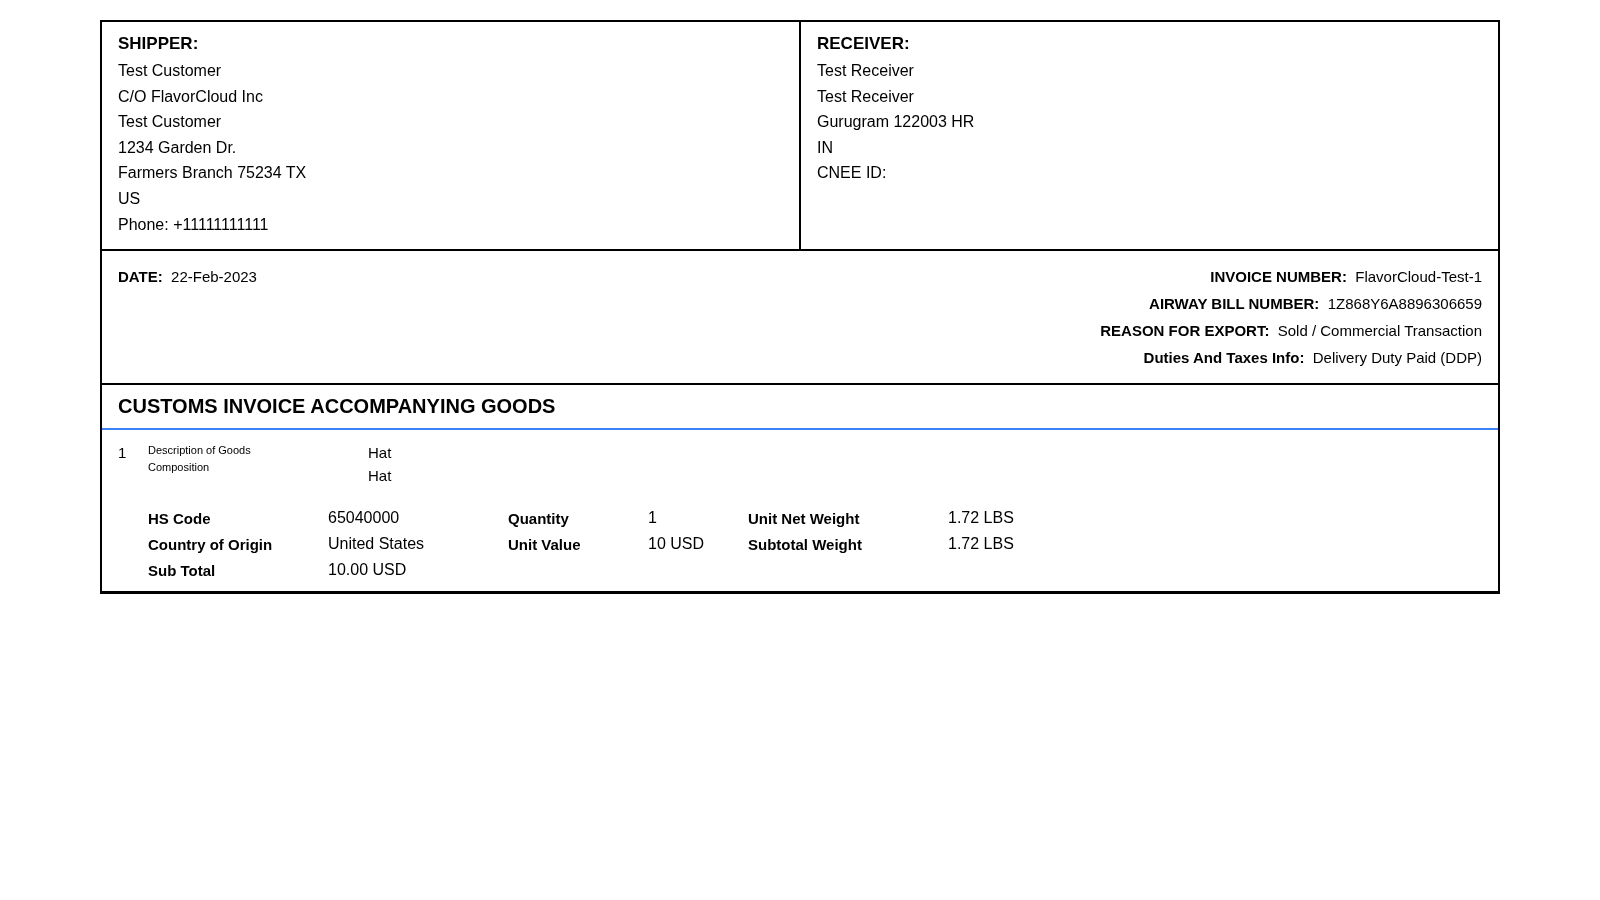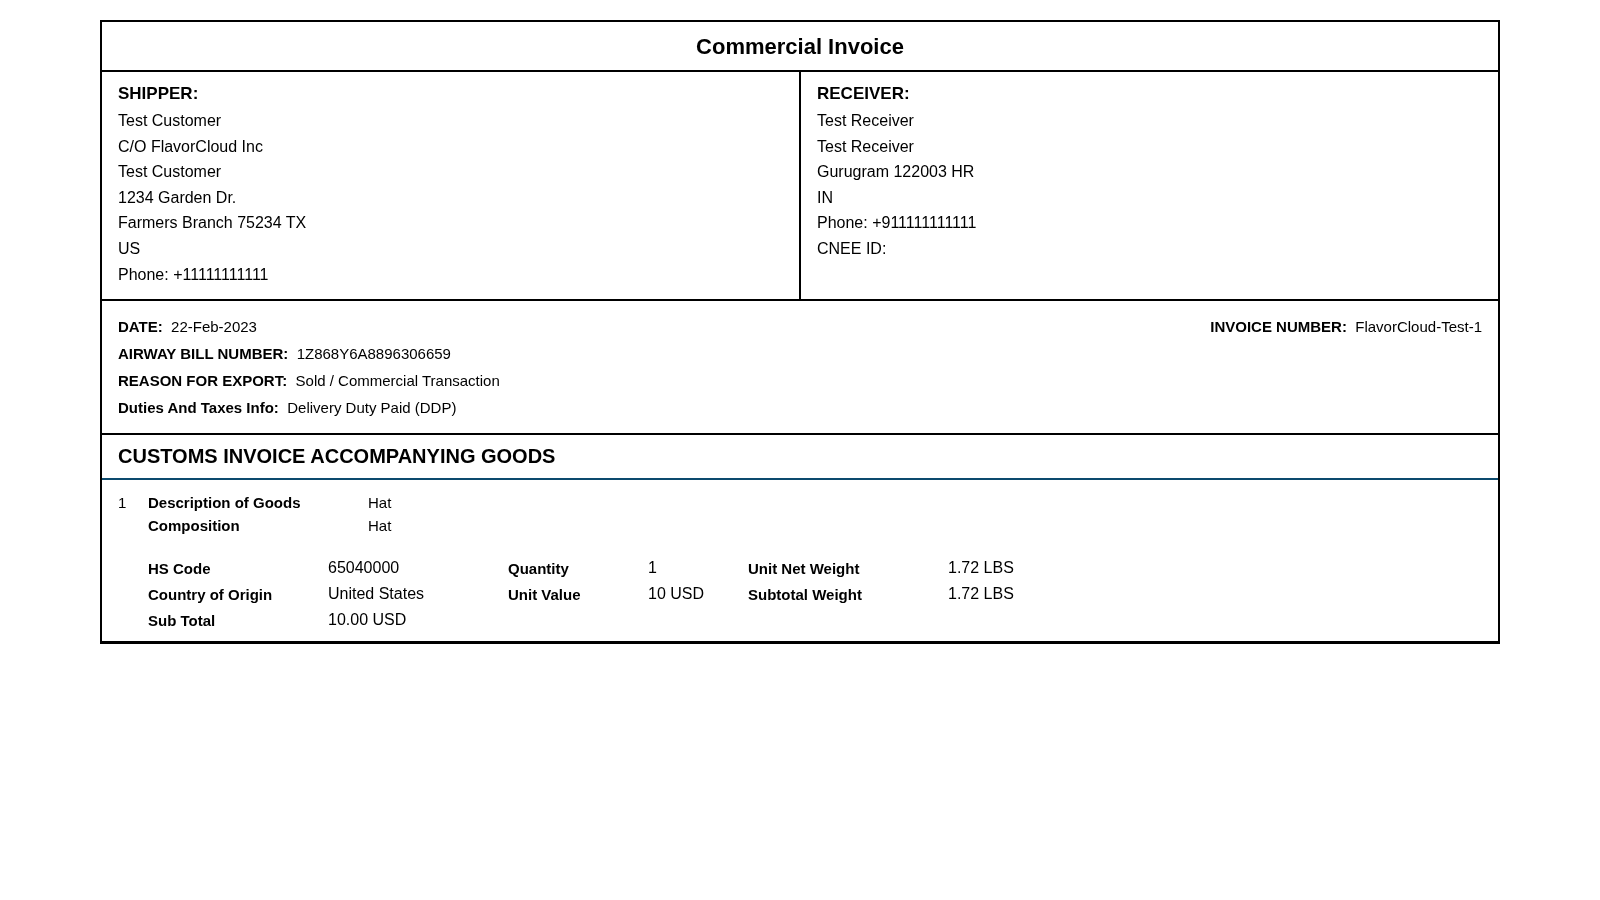--- a/index.html
+++ b/index.html
@@ -59,35 +59,36 @@
       font-size: 16px;
       line-height: 1.6;
     }
 
     
     .invoice-meta {
       padding: 12px 16px;
       border-bottom: 2px solid #000;
       font-size: 15px;
       line-height: 1.8;
+      text-align: right;
     }
 
     .invoice-meta .meta-row-top {
       display: flex;
       justify-content: space-between;
     }
 
     .meta-label {
       font-weight: bold;
     }
 
     
     .customs-header {
       padding: 10px 16px;
-      border-bottom: 2px solid #0c4a6e;
+      border-bottom: 2px solid #3b82f6;
     }
 
     .customs-header-title {
       font-size: 20px;
       font-weight: bold;
     }
 
     
     .goods-table {
       padding: 12px 16px;
@@ -106,22 +107,22 @@
       width: 30px;
       flex-shrink: 0;
       padding-top: 2px;
     }
 
     .goods-item-desc {
       flex: 0 0 220px;
     }
 
     .goods-item-desc-label {
-      font-weight: bold;
-      font-size: 15px;
+      font-weight: normal;
+      font-size: 11px;
       line-height: 1.5;
     }
 
     .goods-item-value {
       flex: 1;
       font-size: 15px;
       line-height: 1.5;
     }
 
     
@@ -141,42 +142,38 @@
 
     .detail-value {
       font-size: 16px;
     }
   </style>
 </head>
 <body>
 
 <div class="invoice-container">
 
-  <div class="invoice-title">
-    <span>Commercial Invoice</span>
-  </div>
 
   <div class="shipper-receiver-row">
     <div class="shipper-col">
       <div class="section-label">SHIPPER:</div>
       <div class="address-line">Test Customer</div>
       <div class="address-line">C/O FlavorCloud Inc</div>
       <div class="address-line">Test Customer</div>
       <div class="address-line">1234 Garden Dr.</div>
       <div class="address-line">Farmers Branch 75234 TX</div>
       <div class="address-line">US</div>
       <div class="address-line">Phone: +11111111111</div>
     </div>
     <div class="receiver-col">
       <div class="section-label">RECEIVER:</div>
       <div class="address-line">Test Receiver</div>
       <div class="address-line">Test Receiver</div>
       <div class="address-line">Gurugram 122003 HR</div>
       <div class="address-line">IN</div>
-      <div class="address-line">Phone: +911111111111</div>
       <div class="address-line">CNEE ID:</div>
     </div>
   </div>
 
   <div class="invoice-meta">
     <div class="meta-row-top">
       <span>
         <span class="meta-label">DATE:</span>
         &nbsp;<span>22-Feb-2023</span>
       </span>

